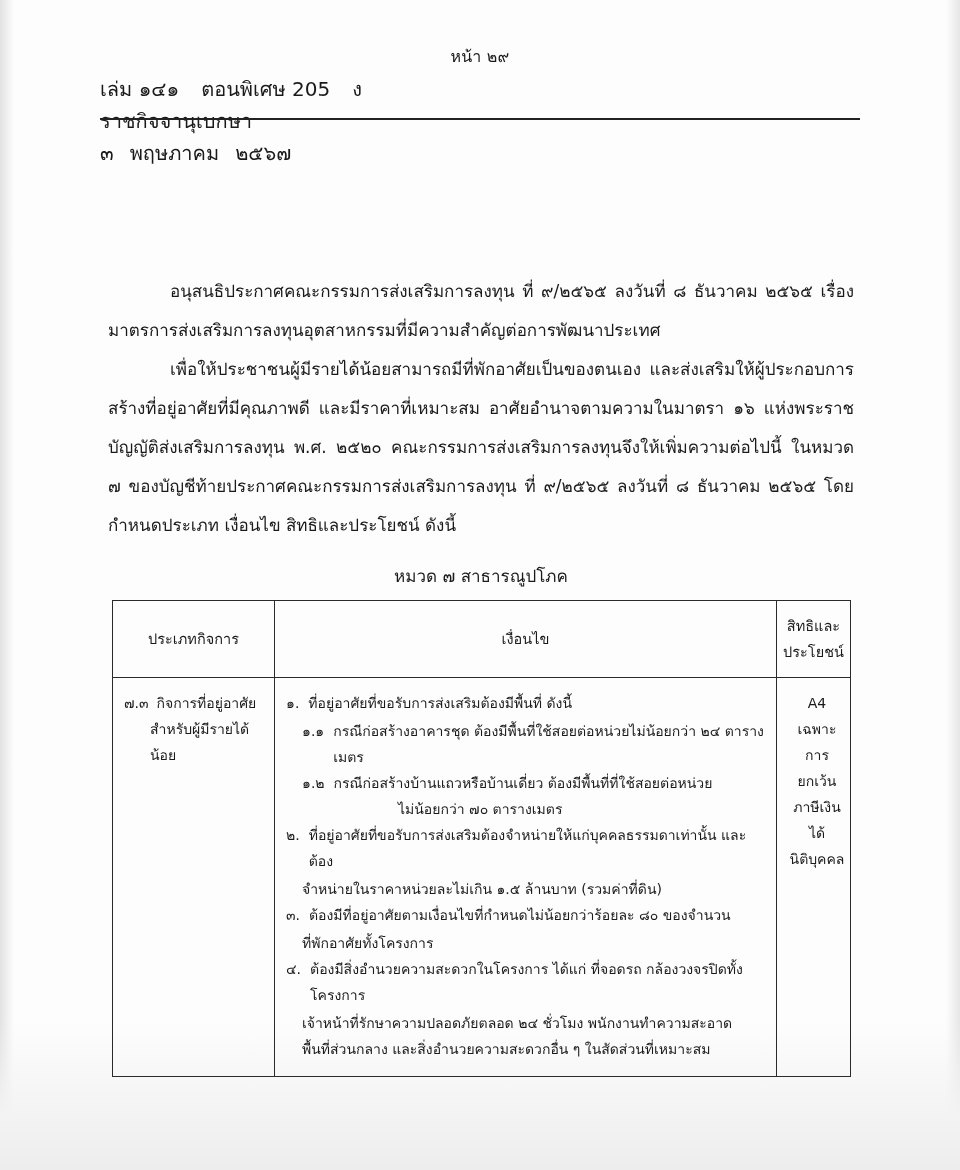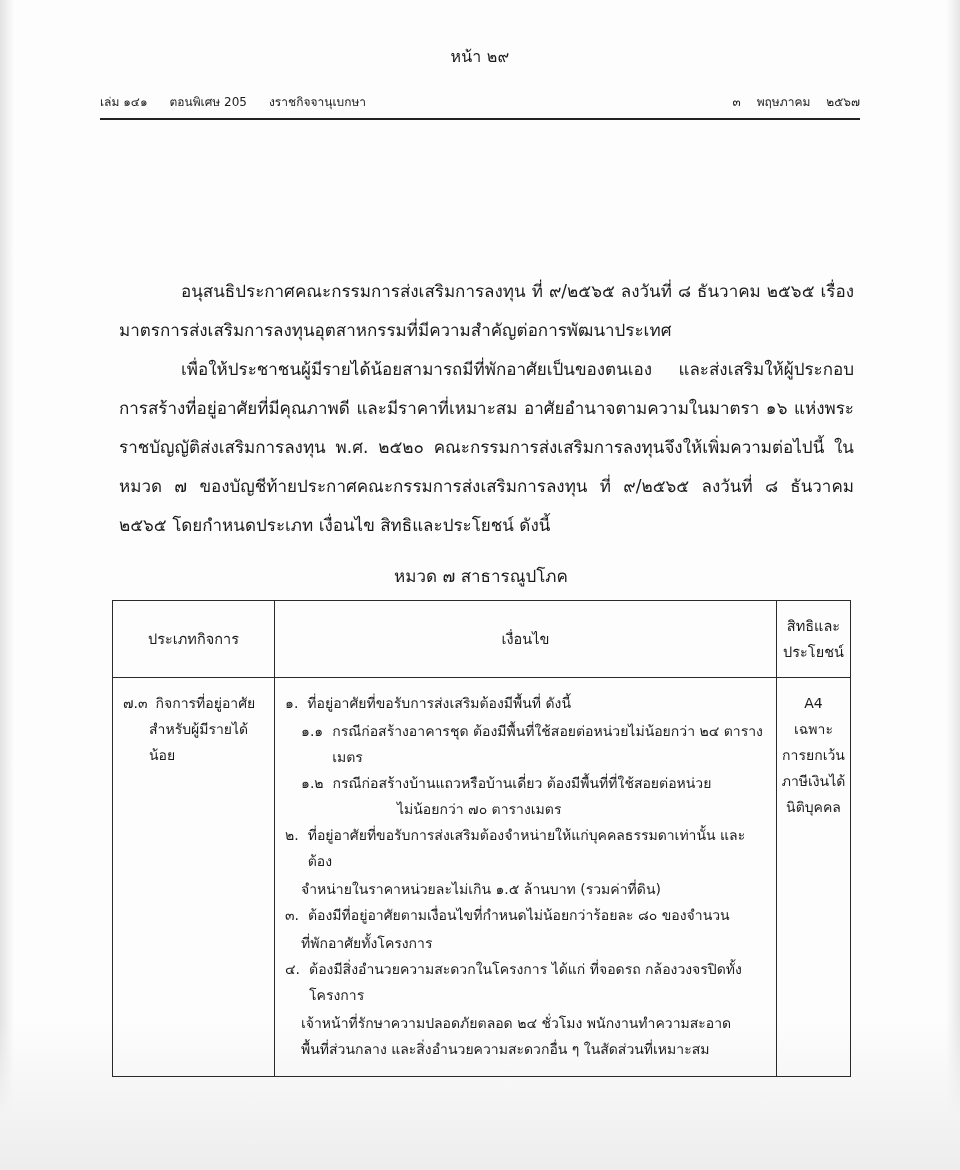--- a/index.html
+++ b/index.html
@@ -45,22 +45,23 @@
   .page-number-line {
     text-align: center;
     font-size: 16px;
     line-height: 22px;
     letter-spacing: .2px;
   }
   .header-row {
     display: flex;
     justify-content: space-between;
     align-items: baseline;
-    font-size: 12px;
-    margin-top: 24px;
+    font-size: 20px;
+    margin-top: 5px;
+    flex-direction: column;
   }
   .header-left {
     display: flex;
     gap: 22px;
     white-space: nowrap;
   }
   .header-center {
     flex: 1;
     text-align: left;
     white-space: nowrap;
@@ -111,21 +112,21 @@
   .body {
     position: absolute;
     left: 108px; top: 272px;
     width: 746px;
     font-size: 17px;
     line-height: 39px;
     text-align: justify;
     text-justify: inter-word;
   }
   .body p {
-    margin: 0 0 0 11px;
+    margin: 0 0 0 0;
     text-indent: 62px;
   }
 
   .section-heading {
     position: absolute;
     left: 108px; top: 562px;
     width: 746px;
     text-align: center;
     font-size: 17px;
   }
@@ -140,20 +141,21 @@
     border-collapse: collapse;
     width: 738px;
     table-layout: fixed;
   }
   table.gov th, table.gov td {
     border: 1px solid #2a2a2a;
     vertical-align: top;
     font-weight: normal;
     font-size: 14px;
     line-height: 26px;
+    padding-left: 11px;
   }
   table.gov thead th {
     text-align: center;
     height: 68px;
     vertical-align: middle;
     font-size: 14.5px;
     padding: 4px 6px;
   }
   col.c1 { width: 162px; }
   col.c2 { width: 502px; }

